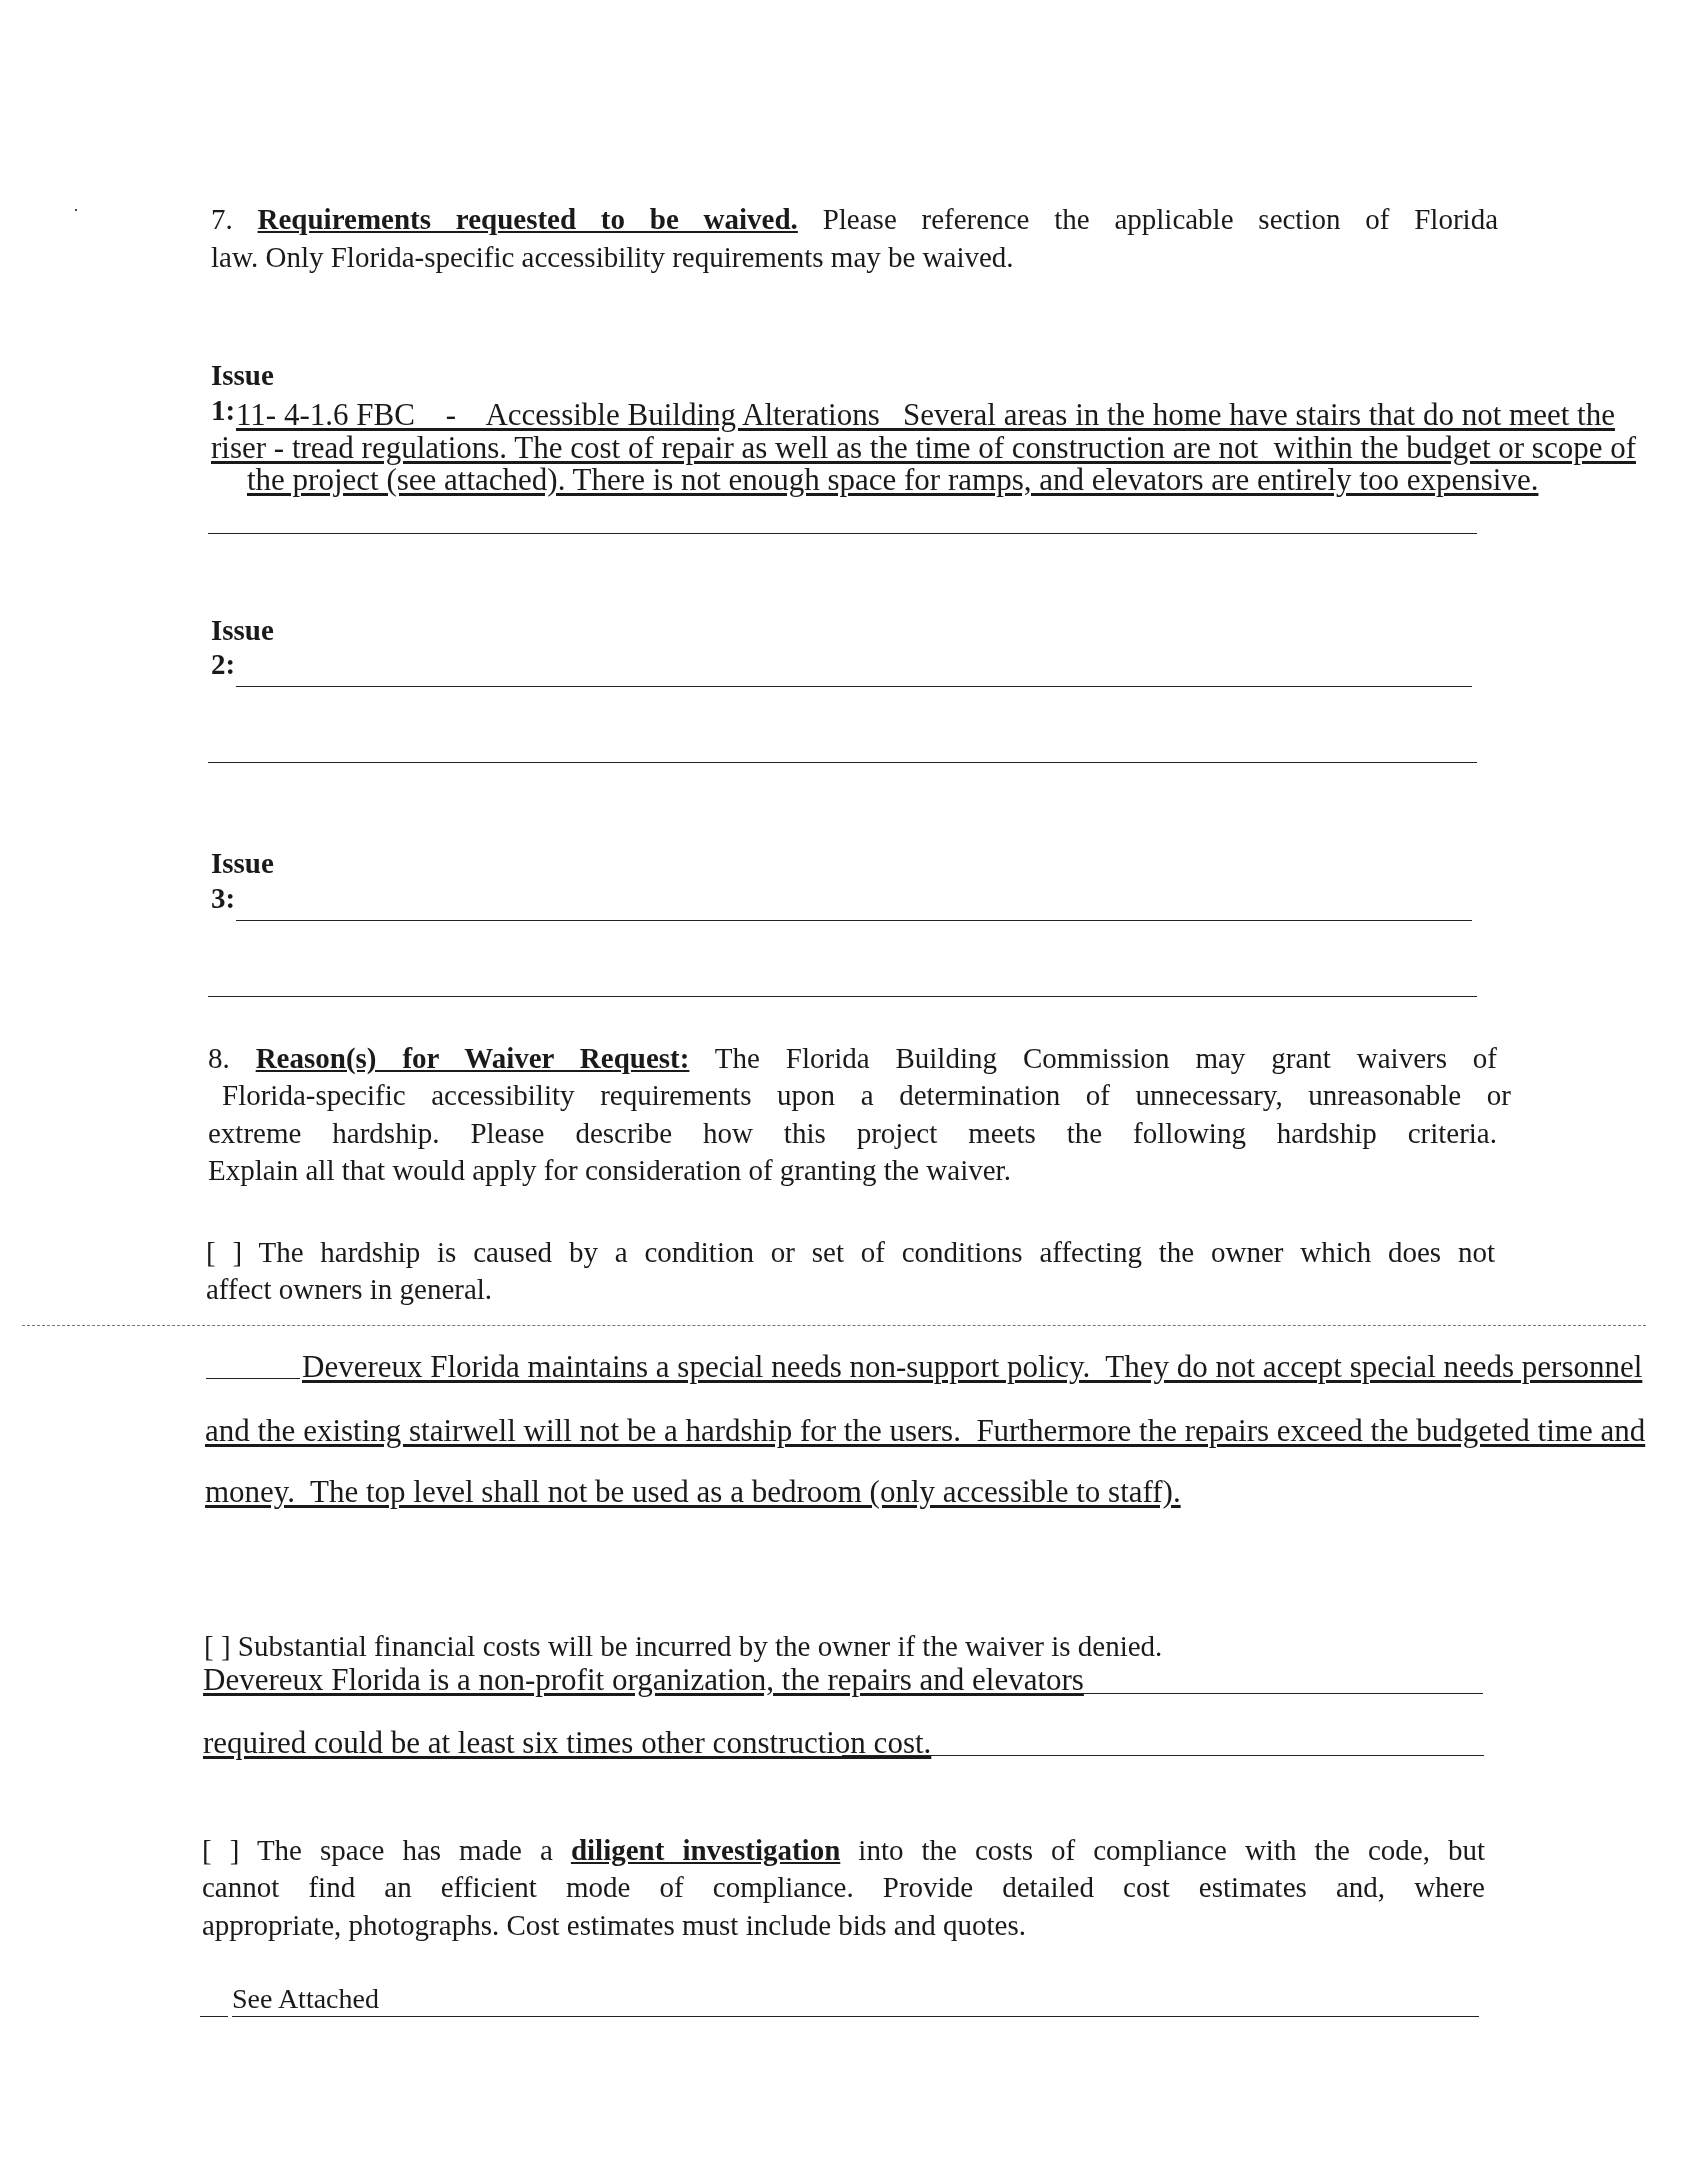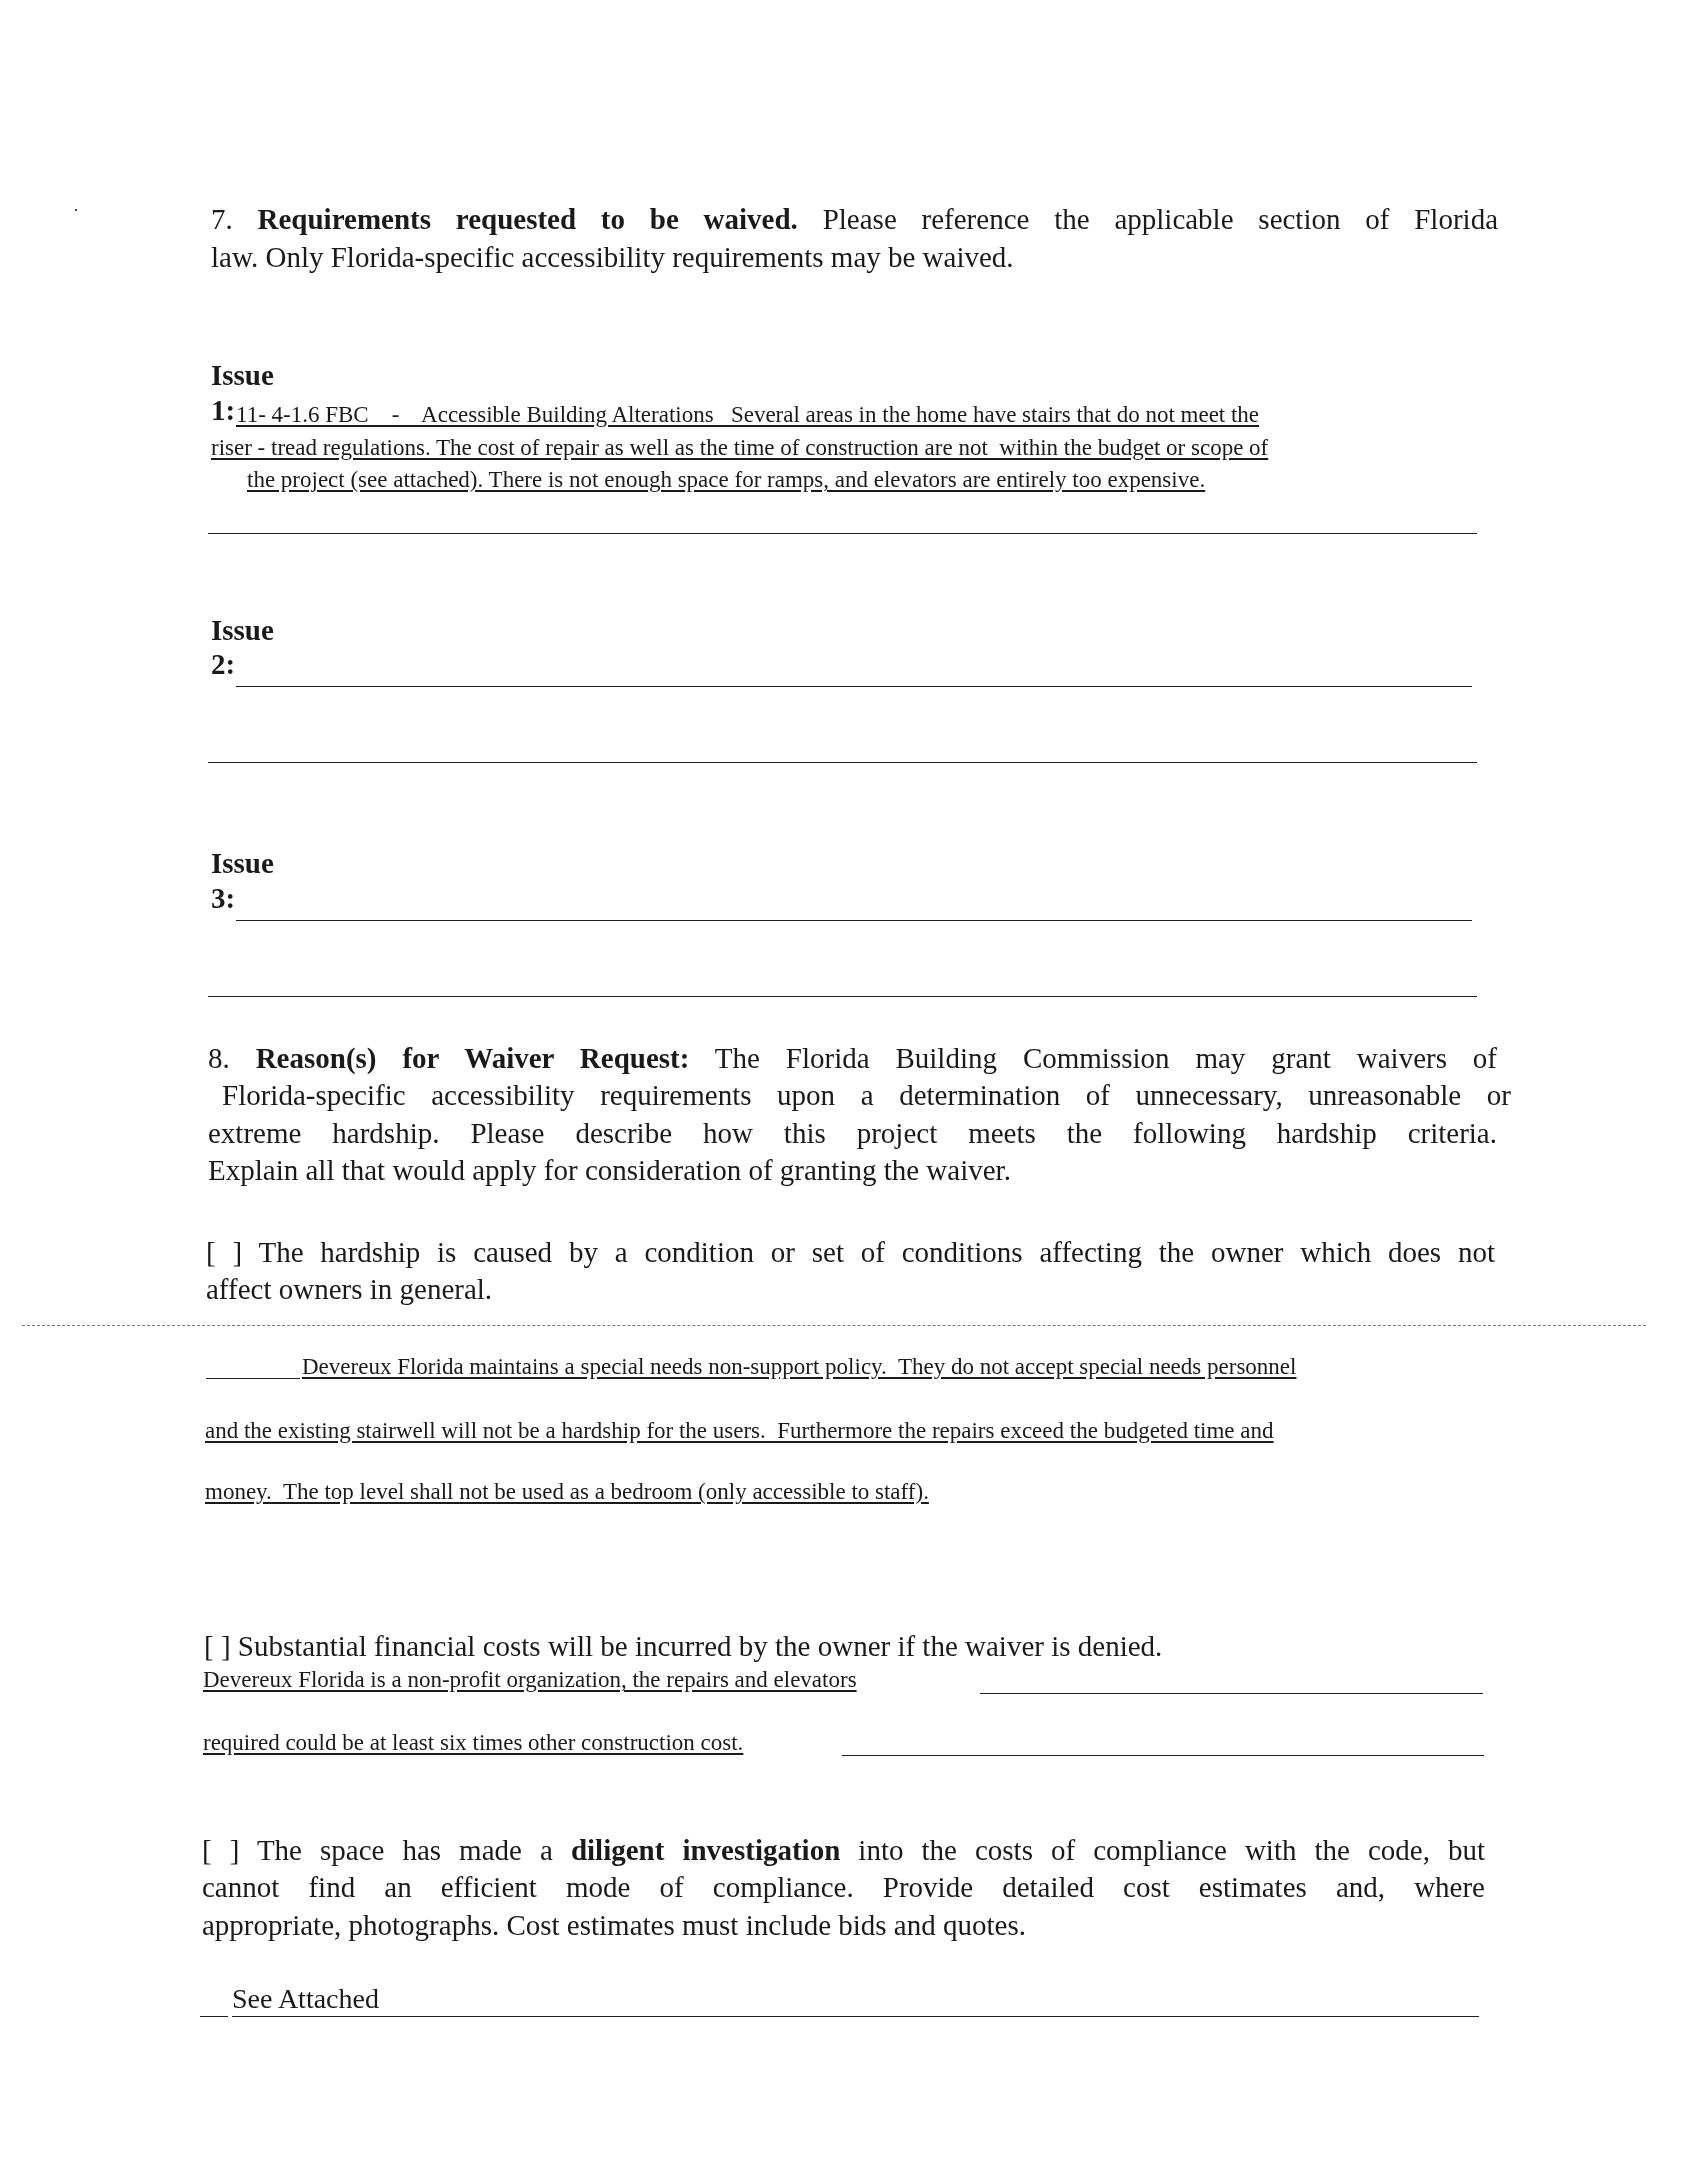--- a/index.html
+++ b/index.html
@@ -1,23 +1,23 @@
 <!DOCTYPE html>
 <html><head>
 <meta charset="utf-8">
 <style>
   html, body { margin: 0; padding: 0; background: #ffffff; }
   body { width: 1683px; height: 2177px; position: relative; overflow: hidden;
          font-family: "Liberation Serif", "DejaVu Serif", serif; color: #1a1a1a; }
   .abs { position: absolute; }
   .para { font-size: 29px; line-height: 37px; text-align: justify; }
-  .para b { font-weight: bold; }
+  .para b { font-weight: bold; text-decoration: underline; }
   .issue-head { font-size: 29px; font-weight: bold; margin-top: 44px; }
   .num { font-size: 29px; font-weight: bold; }
-  .hw { font-size: 23px; line-height: 34px; text-decoration: underline; text-underline-offset: 3px; }
+  .hw { font-size: 31px; line-height: 34px; text-decoration: underline; text-underline-offset: 3px; }
   .rule { position: absolute; height: 0; border-top: 1.6px solid #222; }
   .dotted { position: absolute; height: 0; border-top: 1px dashed #777; }
   .stray { position: absolute; width: 2px; height: 2px; background: #444; }
 </style>
 </head>
 <body>
 
 <div class="stray" style="left:75px; top:209px;"></div>
 
 <div class="abs para" style="left:211px; top:201px; width:1287px; text-align:justify; text-align-last:justify;">

